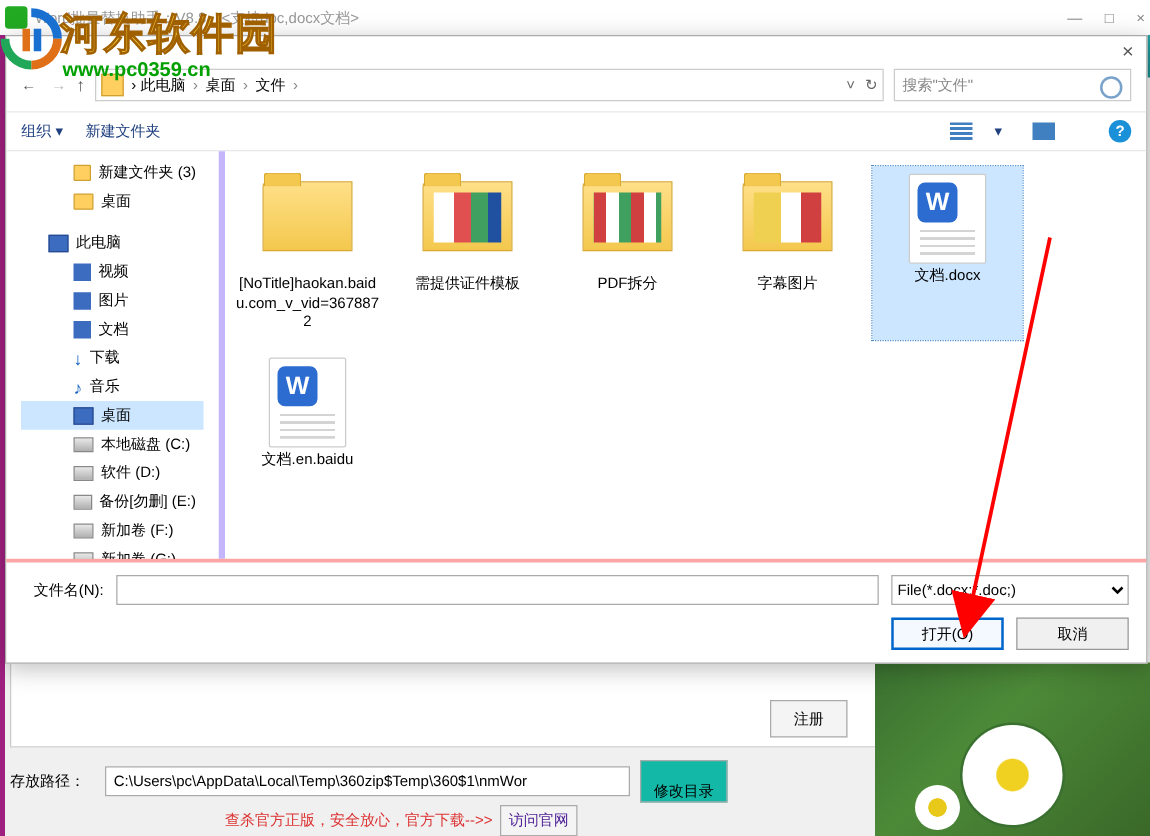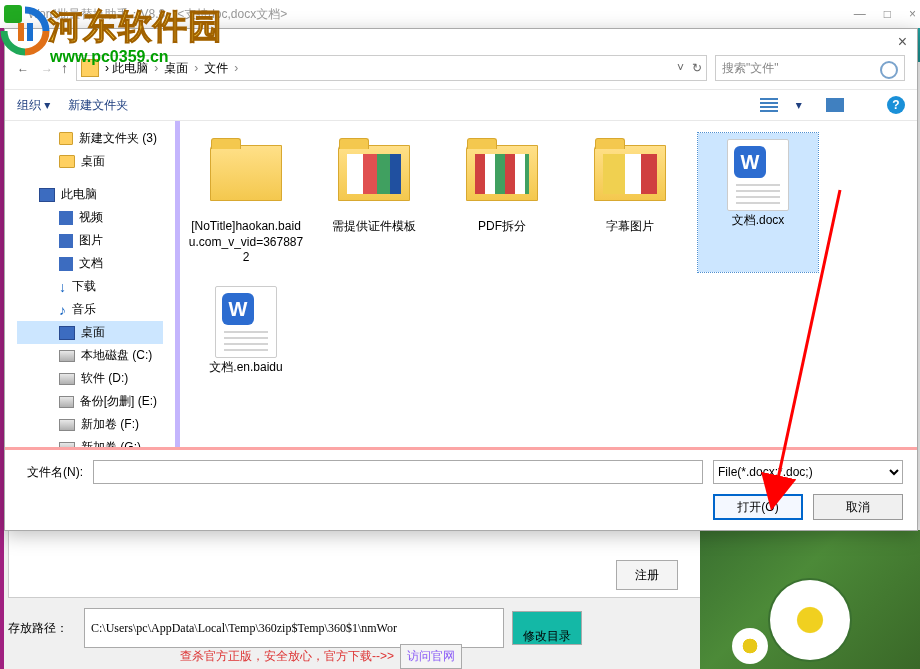--- a/index.html
+++ b/index.html
@@ -14,29 +14,29 @@
 
 .watermark { position: absolute; top: 4px; left: 2px; z-index: 9000; pointer-events: none; }
 .wm-top { font-size: 34px; font-weight: bold; color: #ffd840; -webkit-text-stroke: 1px #a06000; letter-spacing: 1px; }
 .wm-logo { position: absolute; top: 2px; left: -2px; width: 50px; height: 50px; }
 .wm-sub { font-size: 16px; font-weight: bold; color: #00a000; margin-top: -2px; margin-left: 48px; }
 
 .bg-lower { position: absolute; top: 530px; left: 8px; right: 8px; }
 .bg-listbox { background: #fff; border: 1px solid #ccc; height: 68px; margin-bottom: 10px; }
 .bg-row { display: flex; align-items: center; gap: 8px; margin-top: 8px; }
 .bg-row label { width: 68px; text-align: left; }
-.bg-row input { flex: 0 0 420px; height: 40px; border: 1px solid #aaa; padding: 0 6px; overflow: hidden; text-overflow: ellipsis; font-family: Liberation Serif, serif; }
+.bg-row input { flex: 0 0 420px; height: 24px; border: 1px solid #aaa; padding: 0 6px; overflow: hidden; text-overflow: ellipsis; }
 .bg-btn { height: 26px; padding: 16px 10px; background: #14b8a6; border: 1px solid #aaa; cursor: pointer; }
 .bg-reg { position: absolute; top: 560px; left: 616px; height: 30px; padding: 0 18px; background: #f4f4f4; border: 1px solid #aaa; cursor: pointer; }
 .bg-flowers { position: absolute; top: 530px; right: 0; width: 220px; height: 139px; background: linear-gradient(135deg, #3a7030 0%, #4c8a38 40%, #3a6828 100%); overflow: hidden; }
 .daisy { position: absolute; border-radius: 50%; }
 .d1 { width: 80px; height: 80px; top: 50px; left: 70px; background: radial-gradient(circle, #f0d020 0 22%, #fff 24% 100%); box-shadow: 0 0 0 2px #3a7030; }
 .d2 { width: 36px; height: 36px; top: 98px; left: 32px; background: radial-gradient(circle, #e8c818 0 28%, #fff 30% 100%); }
 .bg-foot { position: absolute; bottom: 0; left: 180px; color: #d33; font-size: 12px; display: flex; align-items: center; gap: 6px; margin-top: 16px; }
-.bg-foot .visit { border: 1px solid #aaa; background: #f4f4f4; padding: 3px 6px; color: #8b5cf6; cursor: pointer; }
+.bg-foot .visit { border: 1px solid #aaa; background: #f4f4f4; padding: 3px 6px; color: #4c1d95; cursor: pointer; }
 
 .dialog { position: absolute; top: 28px; left: 4px; width: 914px; height: 503px; background: #fff; border: 1px solid #aaa; box-shadow: 0 4px 18px rgba(0,0,0,.25); z-index: 100; display: flex; flex-direction: column; }
 .dlg-close { position: absolute; top: 4px; right: 10px; font-size: 16px; color: #555; cursor: pointer; }
 .dlg-addr { display: flex; align-items: center; gap: 8px; padding: 8px 12px 8px 12px; border-bottom: 1px solid #e8e8e8; margin-top: 18px; }
 .nav-arrows { display: flex; gap: 12px; color: #bbb; font-size: 16px; }
 .nav-arrows span:first-child { color: #555; }
 .up-btn { color: #555; font-size: 14px; }
 .crumb-box { flex: 1; display: flex; align-items: center; border: 1px solid #ccc; height: 26px; padding: 0 4px; background: #fff; }
 .crumb-box .fico { width: 18px; height: 18px; background: #ffd060; border: 1px solid #d0a030; margin-right: 6px; }
 .crumb-box .sep { margin: 0 6px; color: #888; }

